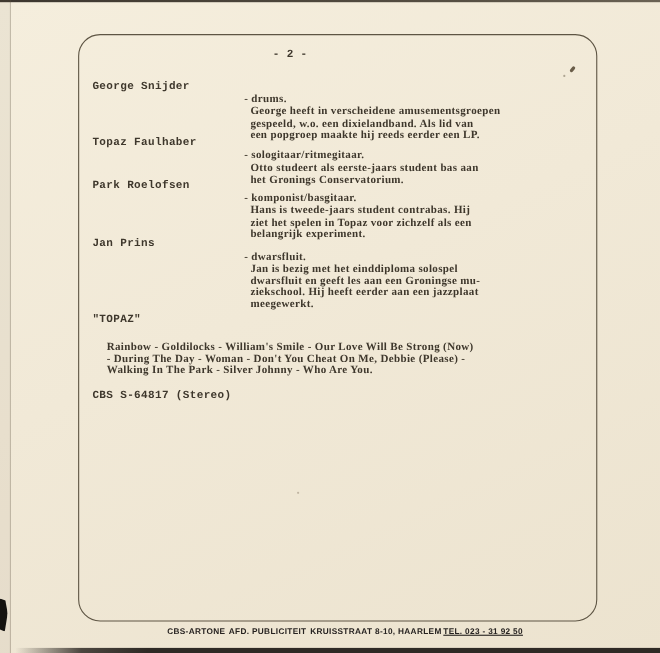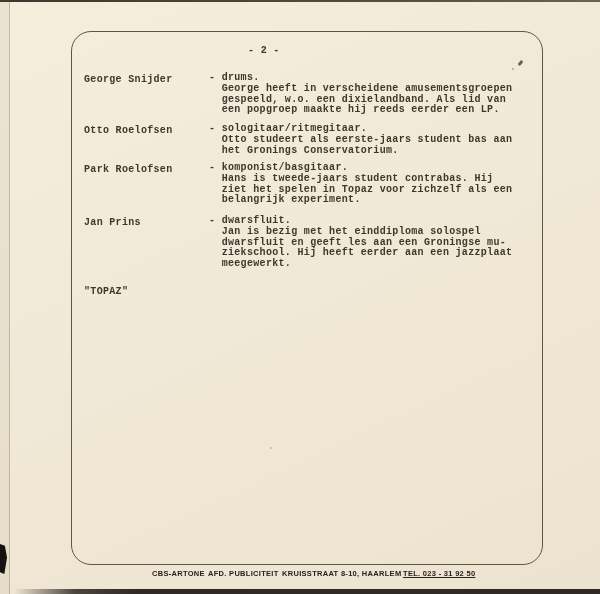--- a/index.html
+++ b/index.html
@@ -23,21 +23,21 @@
     background:rgba(106,93,73,0.5);}
   .speck3{position:absolute;left:270px;top:447px;width:2px;height:2px;border-radius:50%;
     background:rgba(106,93,73,0.35);}
   
   .frame{position:absolute;left:71px;top:31px;width:472px;height:534px;box-sizing:border-box;
     border:1px solid #5e5544;border-radius:20px;}
   
   .tw{font-family:"Liberation Mono","DejaVu Sans Mono",monospace;
     font-size:10px;font-weight:bold;letter-spacing:0.32px;line-height:10.8px;
     color:#3e372c;}
-  pre.tw{margin:0;}
+  pre.tw{margin:13px;font-family:Liberation Serif, serif;}
   .page-number{position:absolute;left:248px;top:46px;}
   .member{position:absolute;left:84px;}
   .m0{top:73px;} .m1{top:124px;} .m2{top:163px;} .m3{top:216px;}
   .member-name{position:absolute;left:0;top:2px;white-space:pre;}
   .member-desc{position:absolute;left:125px;top:0;}
   .album-block{position:absolute;left:84px;top:287px;}
   .single-line{position:absolute;left:84px;top:350px;white-space:pre;}
   .single-cat{margin-left:15px;}
   
   .footer{position:absolute;left:0;top:569px;width:600px;height:12px;
@@ -65,21 +65,21 @@
 
   <div class="member m0">
     <div class="tw member-name">George Snijder</div>
     <pre class="tw member-desc">- drums.
   George heeft in verscheidene amusementsgroepen
   gespeeld, w.o. een dixielandband. Als lid van
   een popgroep maakte hij reeds eerder een LP.</pre>
   </div>
 
   <div class="member m1">
-    <div class="tw member-name">Otto Roelofsen</div>
+    <div class="tw member-name">Topaz Faulhaber</div>
     <pre class="tw member-desc">- sologitaar/ritmegitaar.
   Otto studeert als eerste-jaars student bas aan
   het Gronings Conservatorium.</pre>
   </div>
 
   <div class="member m2">
     <div class="tw member-name">Park Roelofsen</div>
     <pre class="tw member-desc">- komponist/basgitaar.
   Hans is tweede-jaars student contrabas. Hij
   ziet het spelen in Topaz voor zichzelf als een
@@ -90,20 +90,24 @@
     <div class="tw member-name">Jan Prins</div>
     <pre class="tw member-desc">- dwarsfluit.
   Jan is bezig met het einddiploma solospel
   dwarsfluit en geeft les aan een Groningse mu-
   ziekschool. Hij heeft eerder aan een jazzplaat
   meegewerkt.</pre>
   </div>
 
   <div class="album-block">
     <div class="tw">"TOPAZ"</div>
+    <pre class="tw">Rainbow - Goldilocks - William's Smile - Our Love Will Be Strong (Now)
+- During The Day - Woman - Don't You Cheat On Me, Debbie (Please) -
+Walking In The Park - Silver Johnny - Who Are You.</pre>
+    <div class="tw">CBS S-64817 (Stereo)</div>
   </div>
 
 
   <div class="footer">
     <span class="f-company">CBS-ARTONE</span>
     <span class="f-dept">AFD. PUBLICITEIT</span>
     <span class="f-address">KRUISSTRAAT 8-10, HAARLEM</span>
     <span class="f-phone">TEL. 023 - 31 92 50</span>
   </div>
 

